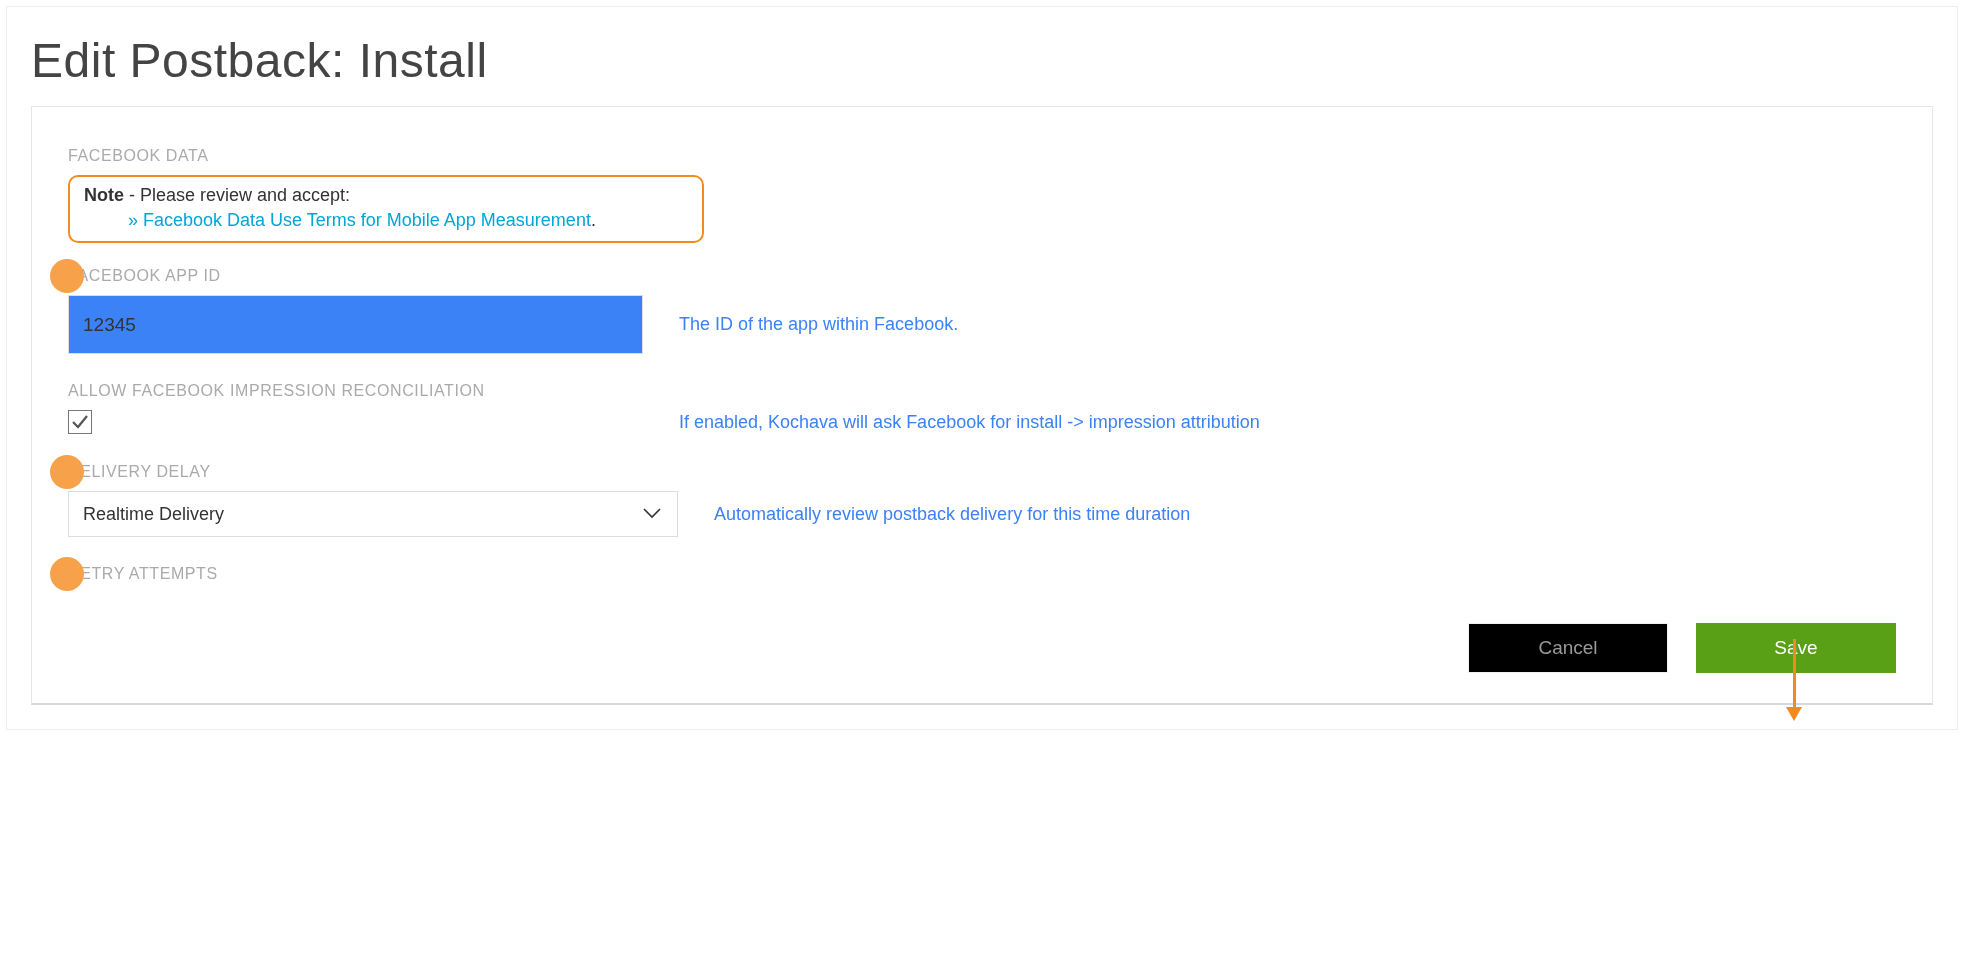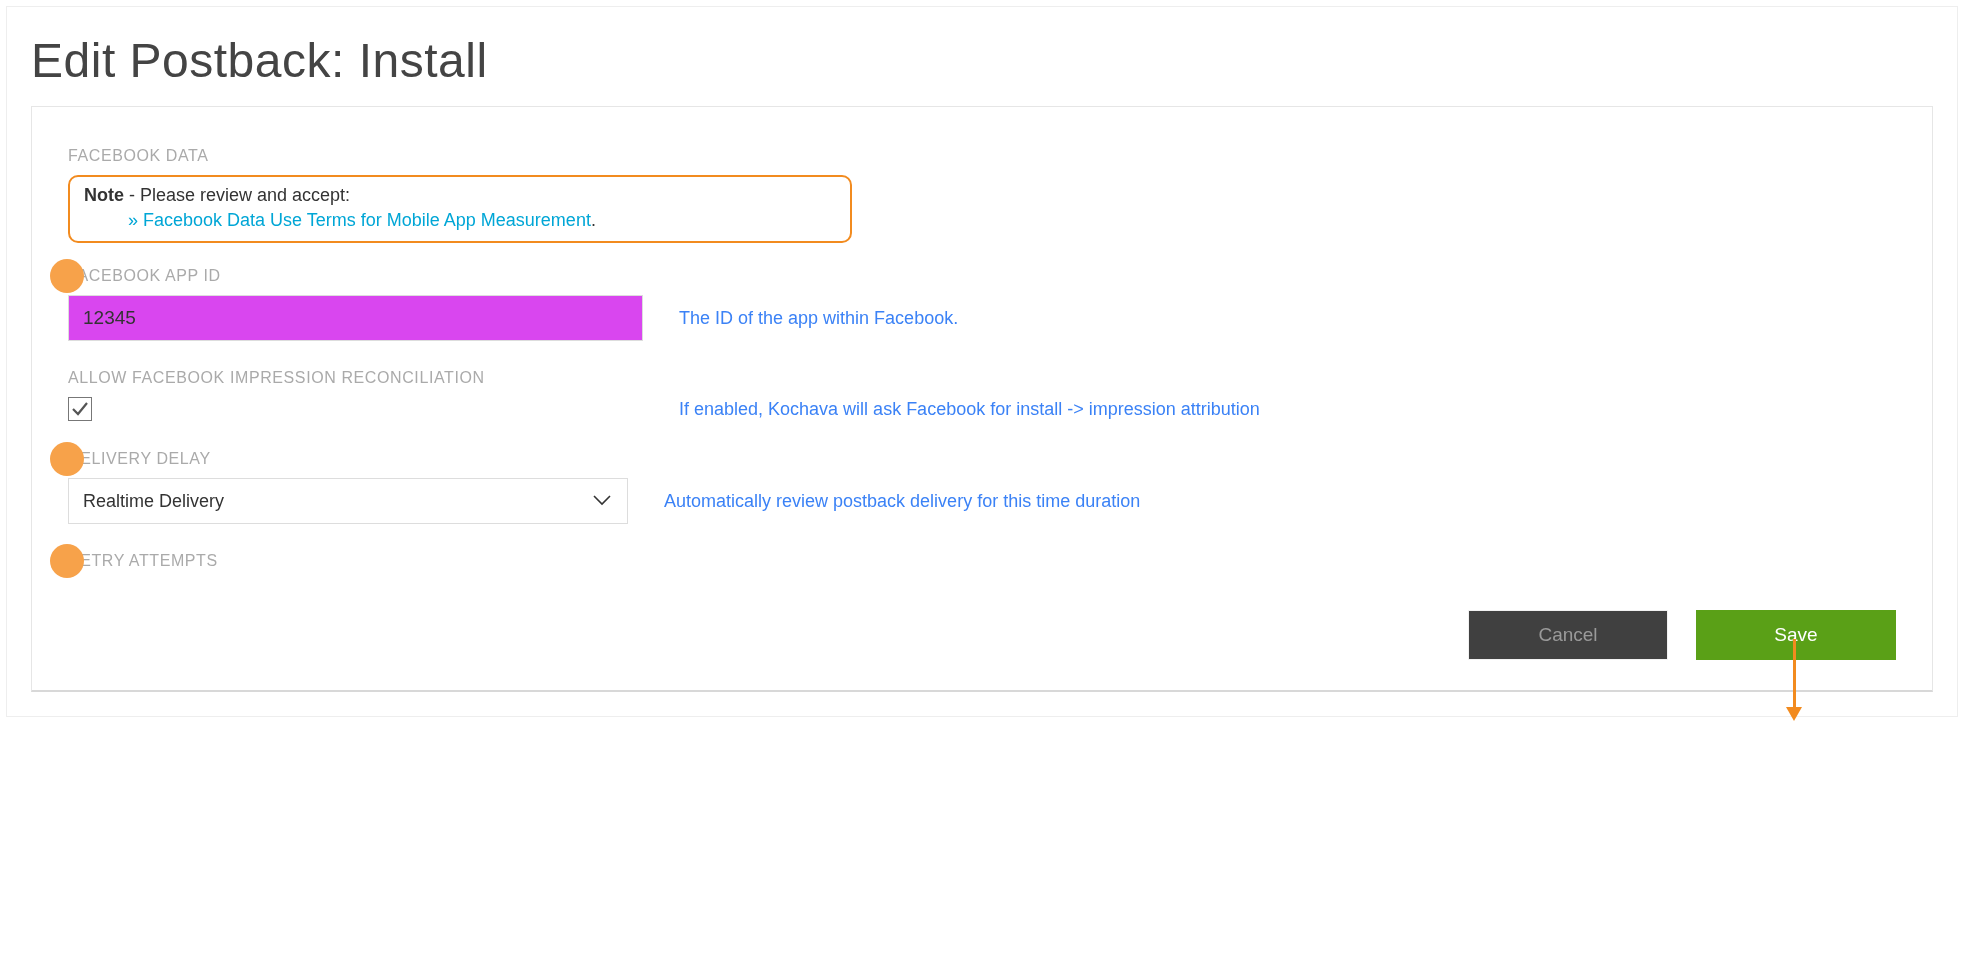--- a/index.html
+++ b/index.html
@@ -30,21 +30,21 @@
     font-size: 16px;
     letter-spacing: 0.6px;
     color: #aaa;
     text-transform: uppercase;
     margin-bottom: 10px;
   }
   .note-box {
     border: 2.5px solid #f28b1f;
     border-radius: 10px;
     padding: 8px 14px 10px 14px;
-    width: 784px;
+    width: 636px;
     margin-bottom: 24px;
   }
   .note-line1 {
     font-size: 18px;
     color: #333;
   }
   .note-line1 .bold { font-weight: 700; }
   .note-line2 {
     font-size: 18px;
     color: #00a6d6;
@@ -67,30 +67,30 @@
     left: -18px;
     top: -8px;
   }
   .field-row {
     display: flex;
     align-items: center;
     gap: 36px;
   }
   .text-input {
     width: 575px;
-    height: 46px;
+    height: 59px;
     border: 1px solid #ddd;
     padding: 0 14px;
     font-size: 19px;
     color: #333;
-    background: #d946ef;
+    background: #3b82f6;
   }
   .select-wrap {
     position: relative;
-    width: 560px;
+    width: 610px;
   }
   .select-input {
     width: 100%;
     height: 46px;
     border: 1px solid #ddd;
     padding: 0 14px;
     font-size: 18px;
     color: #333;
     background: #fff;
     appearance: none;
@@ -127,21 +127,21 @@
   .actions {
     display: flex;
     justify-content: flex-end;
     gap: 28px;
     margin-top: 40px;
     align-items: center;
   }
   .btn-cancel {
     width: 200px;
     height: 50px;
-    background: #404040;
+    background: #000000;
     color: #9a9a9a;
     border: 1px solid #f1f1f1;
     font-size: 19px;
     cursor: pointer;
   }
   .btn-save {
     width: 200px;
     height: 50px;
     background: #5aa017;
     color: #fff;

